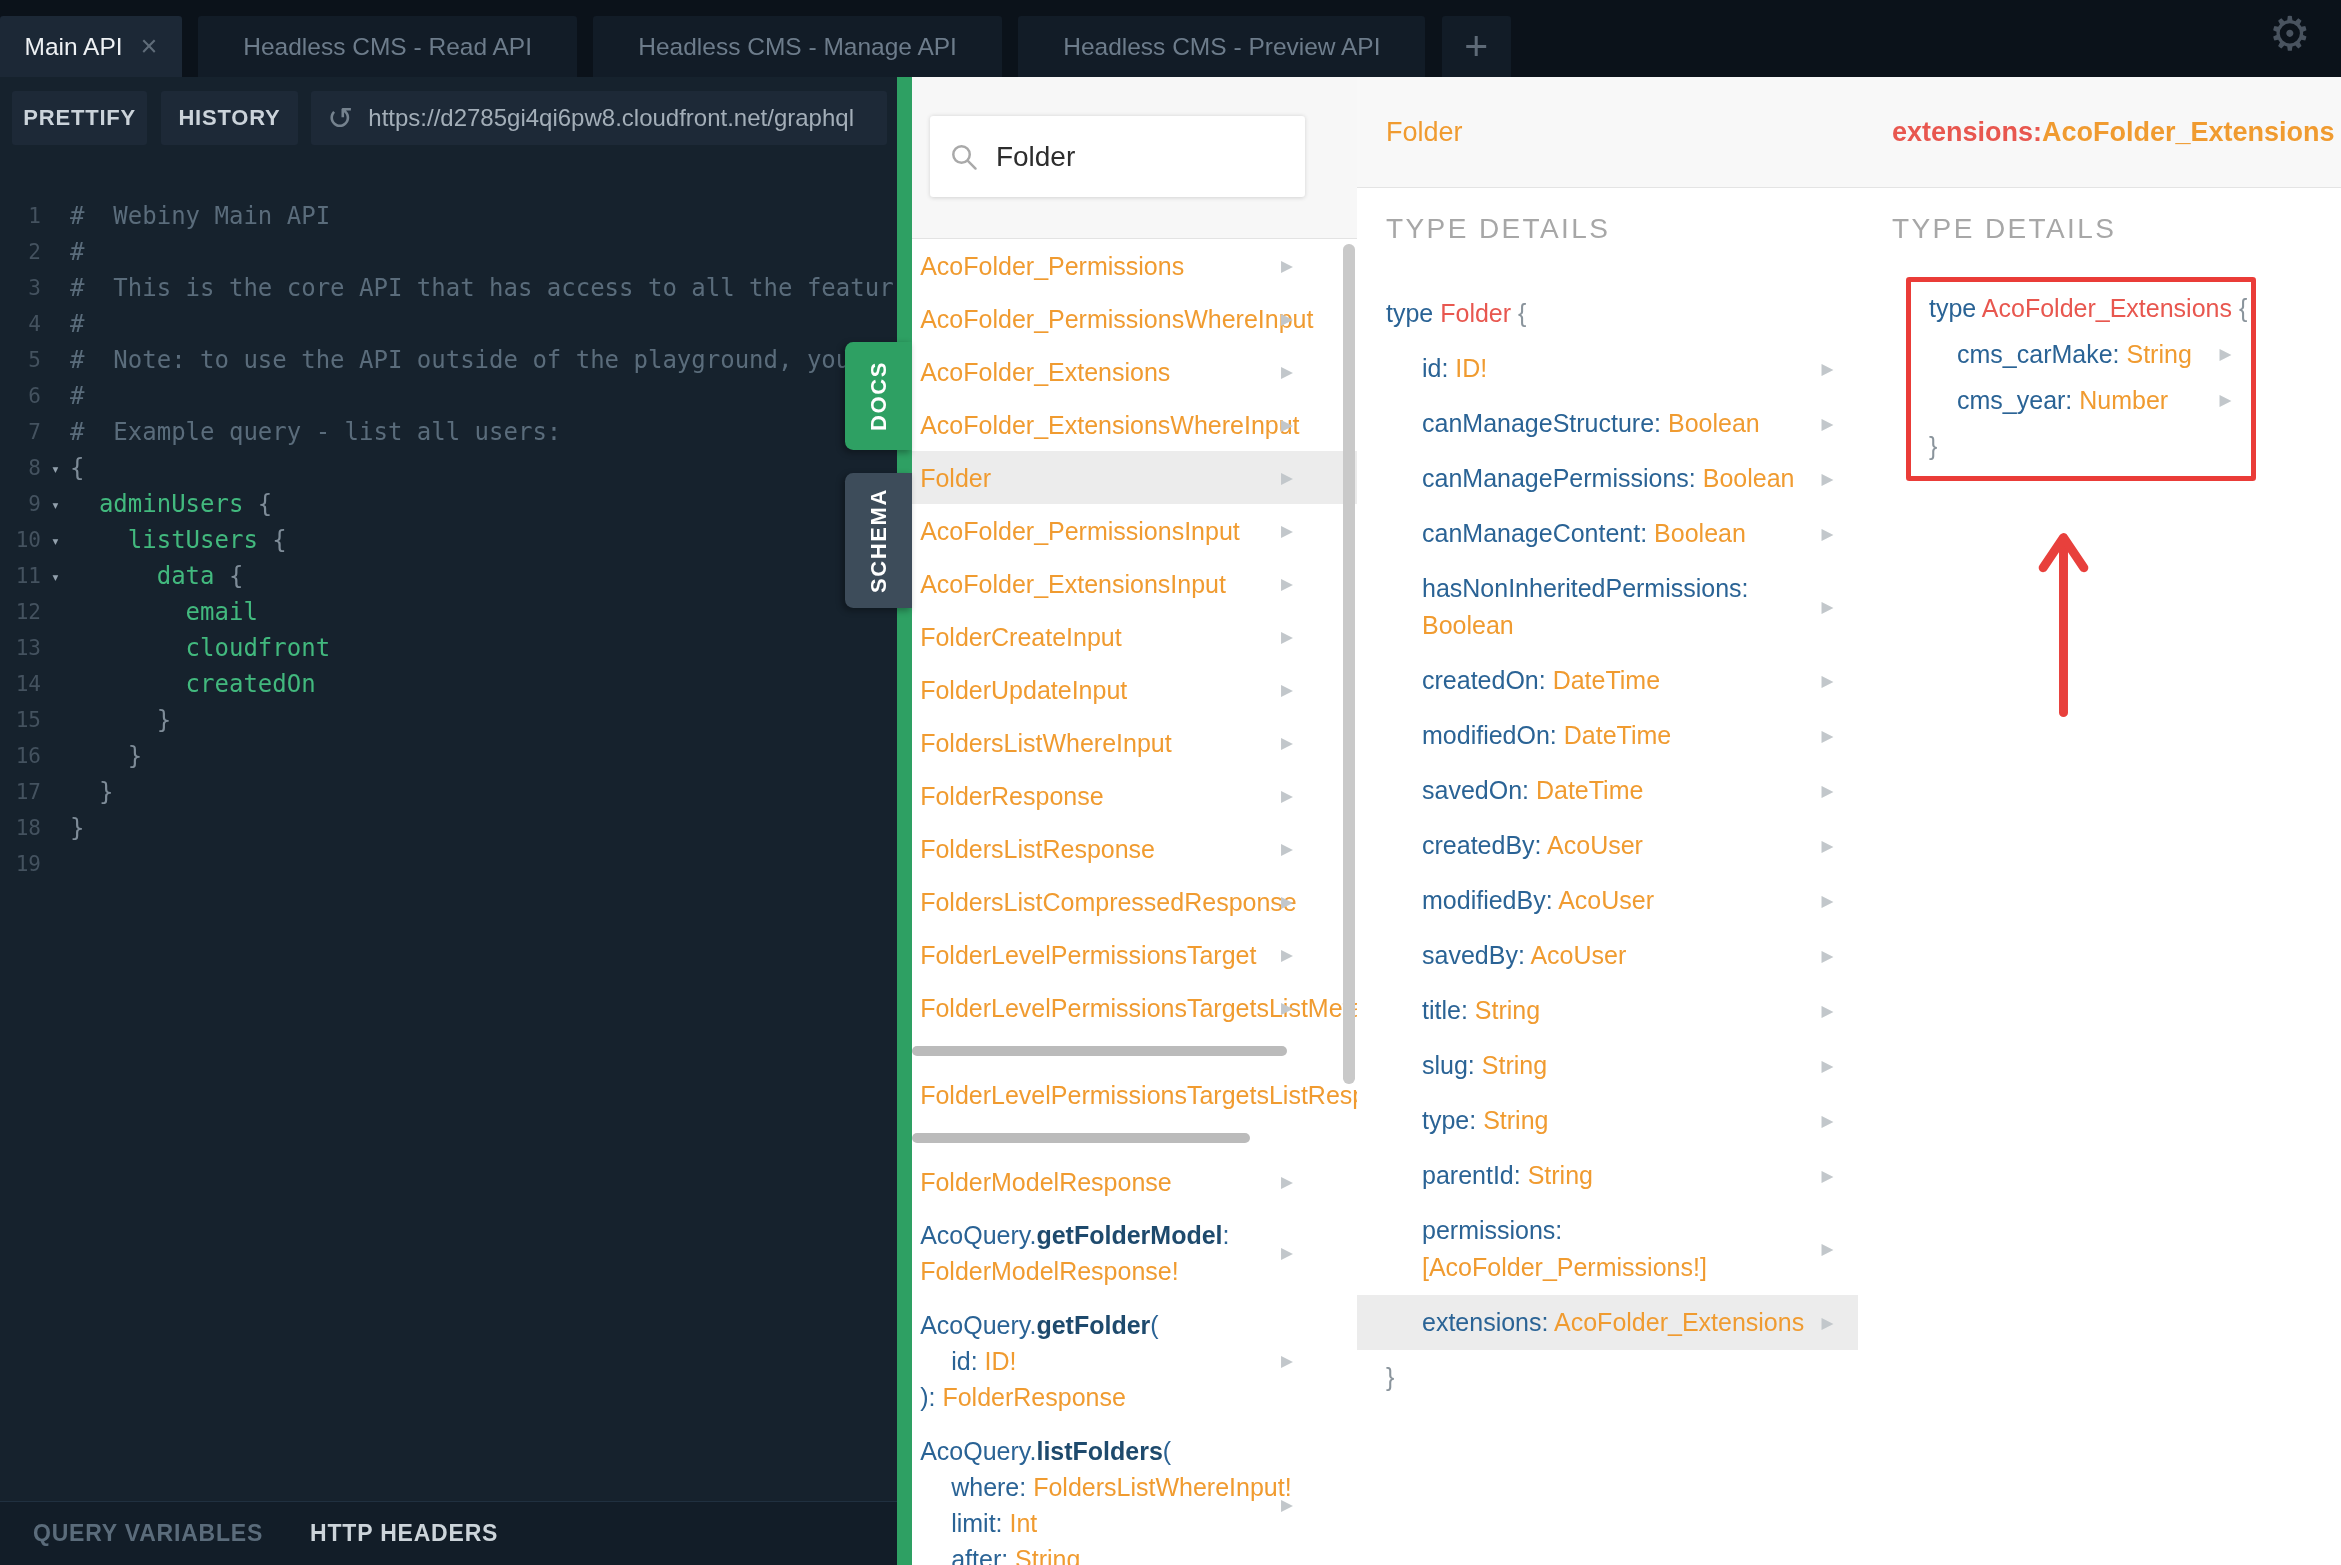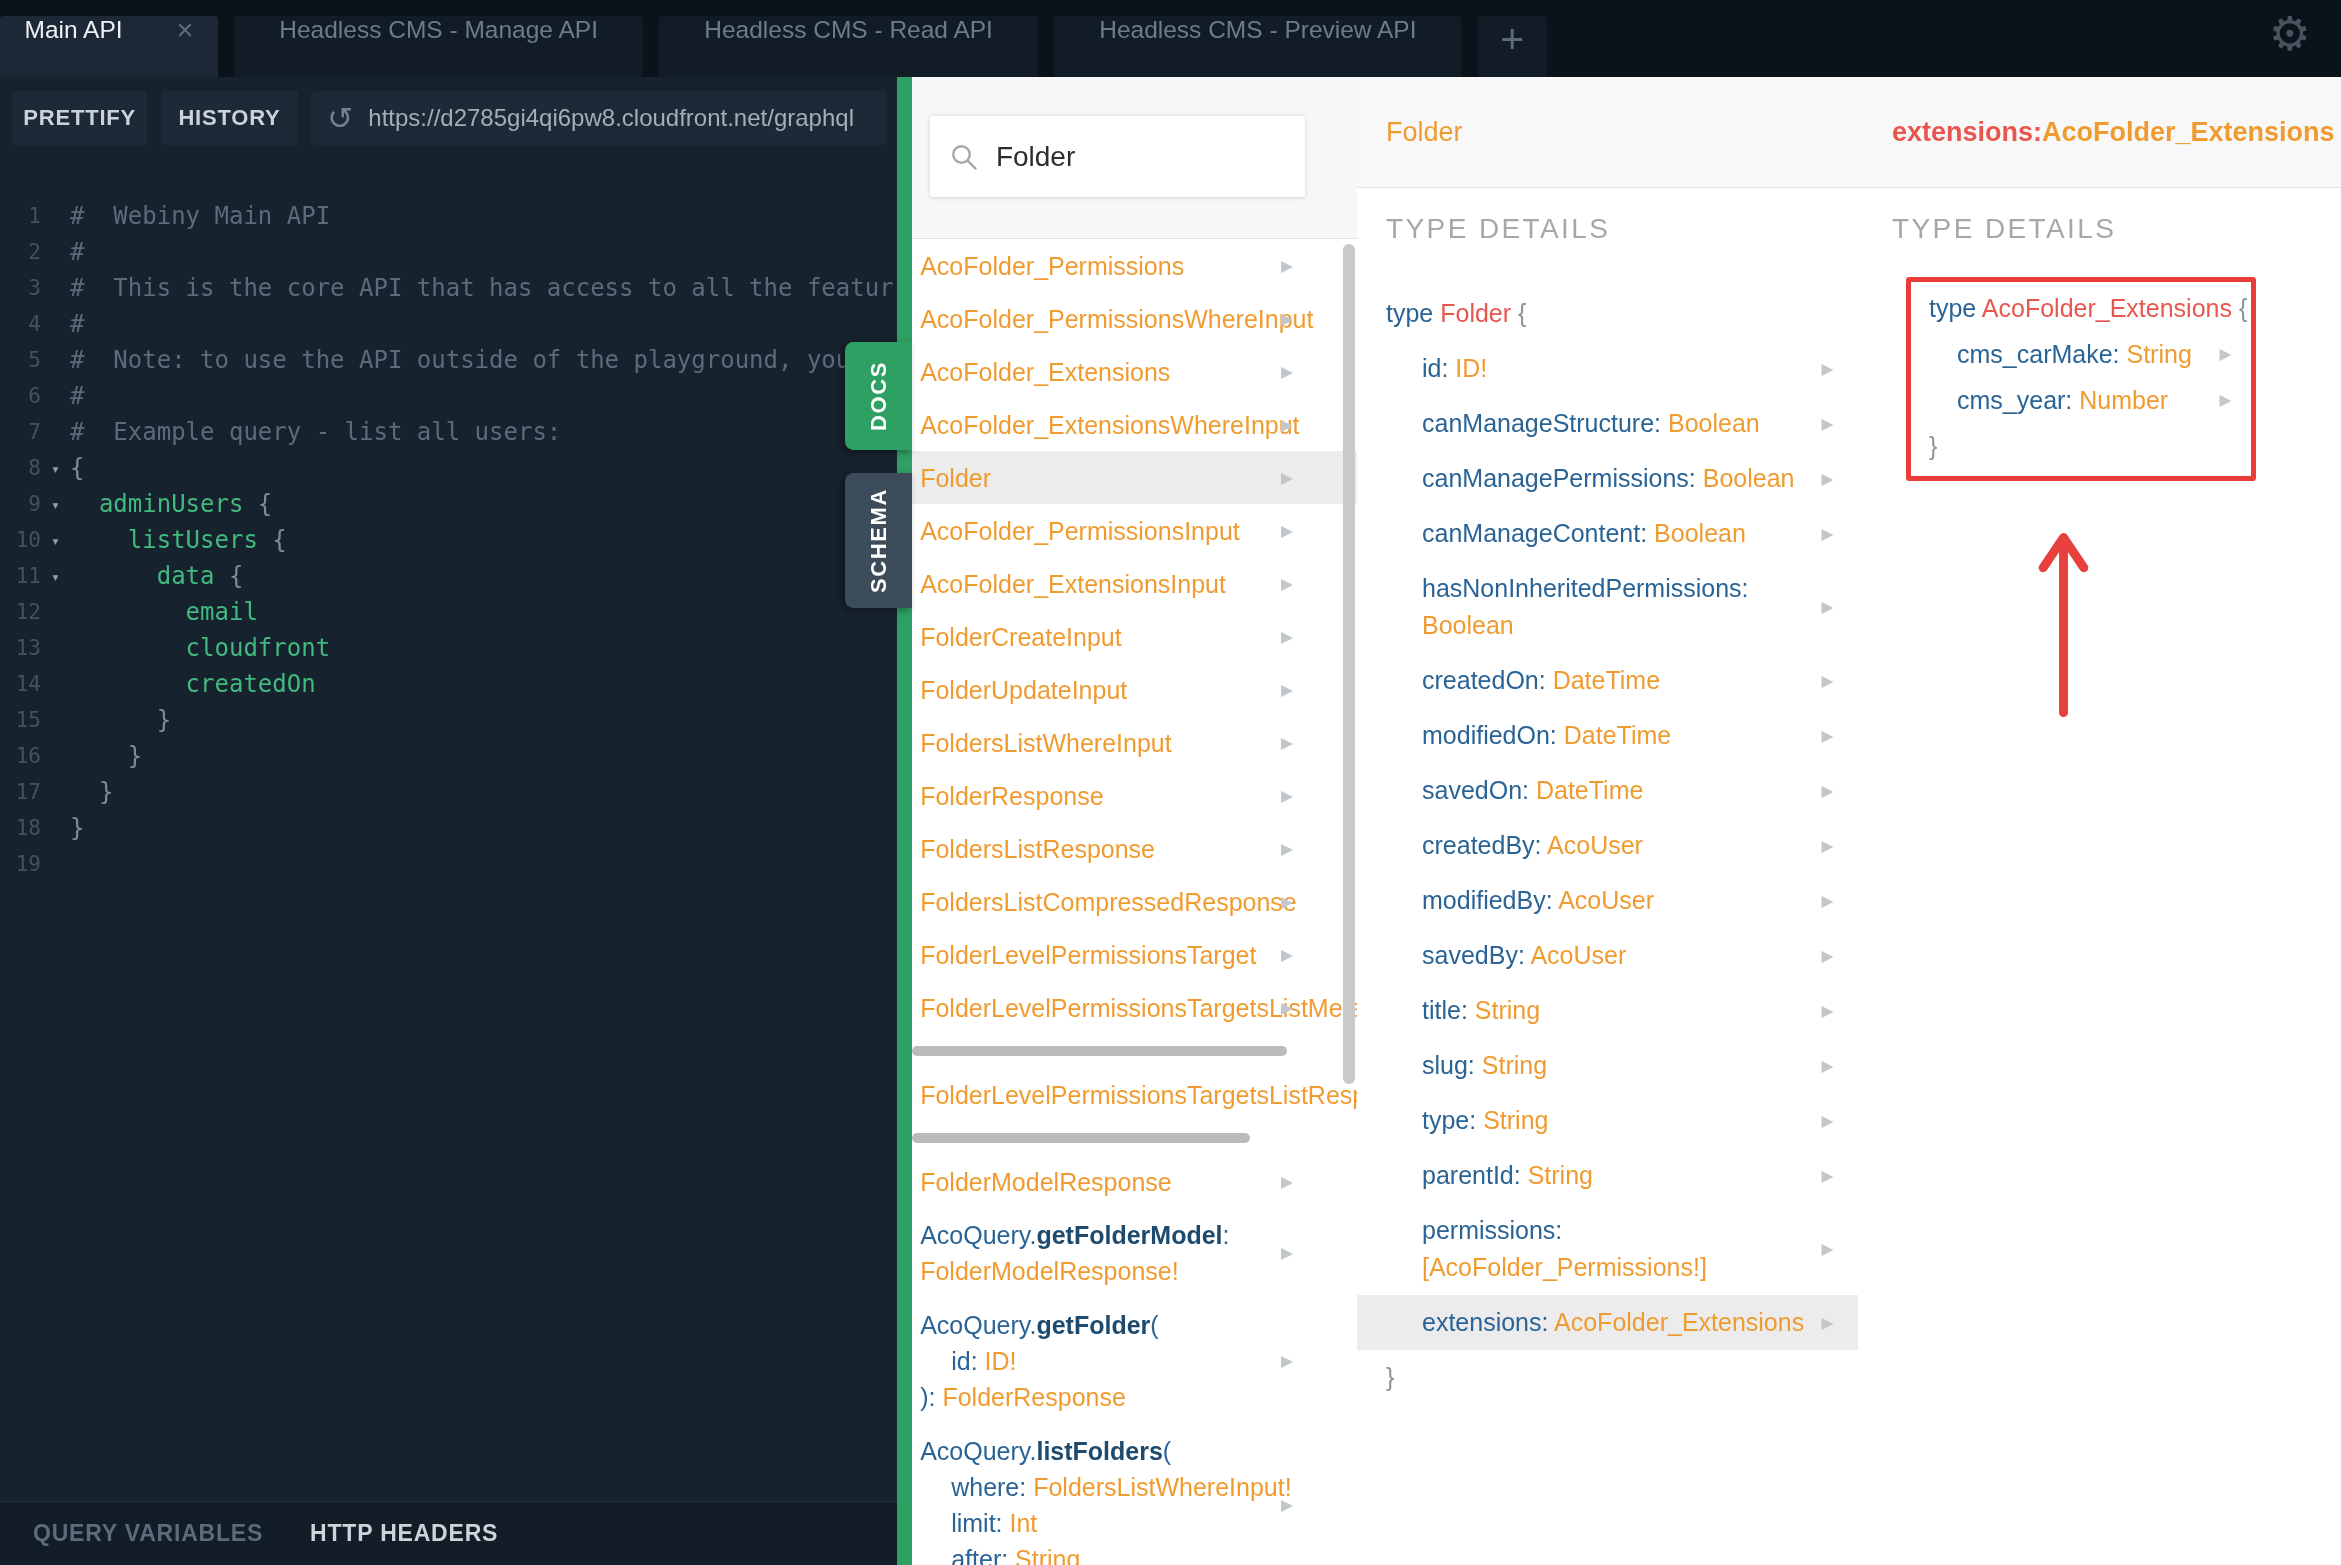--- a/index.html
+++ b/index.html
@@ -2,22 +2,22 @@
 <html style="font-size:13px"><head>
 <meta charset="utf-8">
 <style>
   html,body{margin:0;padding:0;background:#fff;}
   .screen{position:relative;width:2342px;height:1566px;overflow:hidden;
     font-family:"Liberation Sans",sans-serif;background:#fff;}
 
   
   .topbar{position:absolute;left:0;top:0;width:2342px;height:77px;background:#0b121a;}
   .tabs{position:absolute;left:0;bottom:0;display:flex;align-items:flex-end;}
-  .tab{height:61px;border-radius:3.3px 3.3px 0 0;display:flex;align-items:flex-start;
-    padding:0 45px;margin-left:16.3px;background:#121c27;color:#6d7c8b;font-size:24.5px;white-space:nowrap;gap:36px;}
+  .tab{height:61px;border-radius:3.3px 3.3px 0 0;display:flex;align-items:center;
+    padding:0 45px;margin-left:16.3px;background:#121c27;color:#6d7c8b;font-size:24.5px;white-space:nowrap;}
   .tab.active{background:#1c2836;color:#eef1f4;margin-left:0;padding:0 24.5px;}
   .tab .close{margin-left:18px;color:#5f6c79;font-size:29px;line-height:1;}
   .tab.plus{width:69px;padding:0;justify-content:center;color:#5e6a77;font-size:41px;}
   .gear{position:absolute;right:31px;top:9.8px;font-size:47px;color:#49535f;line-height:1;}
 
   
   .editor{position:absolute;left:0;top:77px;width:897px;height:1488px;background:#16222d;overflow:hidden;}
   .tbtn{position:absolute;top:14px;height:54px;background:#1d2937;border-radius:3.3px;color:#cbd3da;
     font-size:22px;font-weight:600;letter-spacing:0.8px;display:flex;align-items:center;justify-content:center;}
   #btn-prettify{left:12.2px;width:135px;}
@@ -115,24 +115,24 @@
 
 <div class="screen">
 
   <div class="topbar">
     <div class="tabs" id="tabs">
         <div class="tab active">
           <span>Main API</span>
           <span class="close">×</span>
         </div>
         <div class="tab">
+          <span>Headless CMS - Read API</span>
+        </div>
+        <div class="tab">
           <span>Headless CMS - Manage API</span>
-        </div>
-        <div class="tab">
-          <span>Headless CMS - Read API</span>
         </div>
         <div class="tab">
           <span>Headless CMS - Preview API</span>
         </div>
         <div class="tab plus">+</div>
       </div>
     <div class="gear">⚙</div>
   </div>
 
   <div class="editor">

